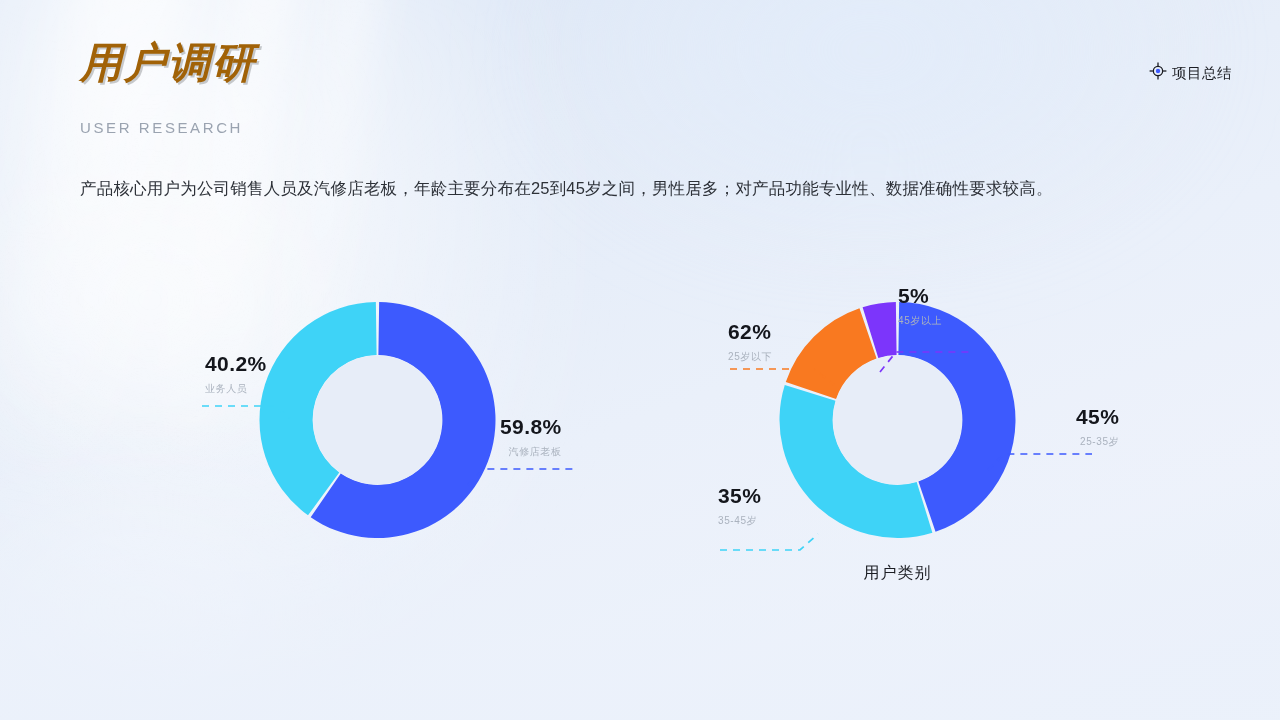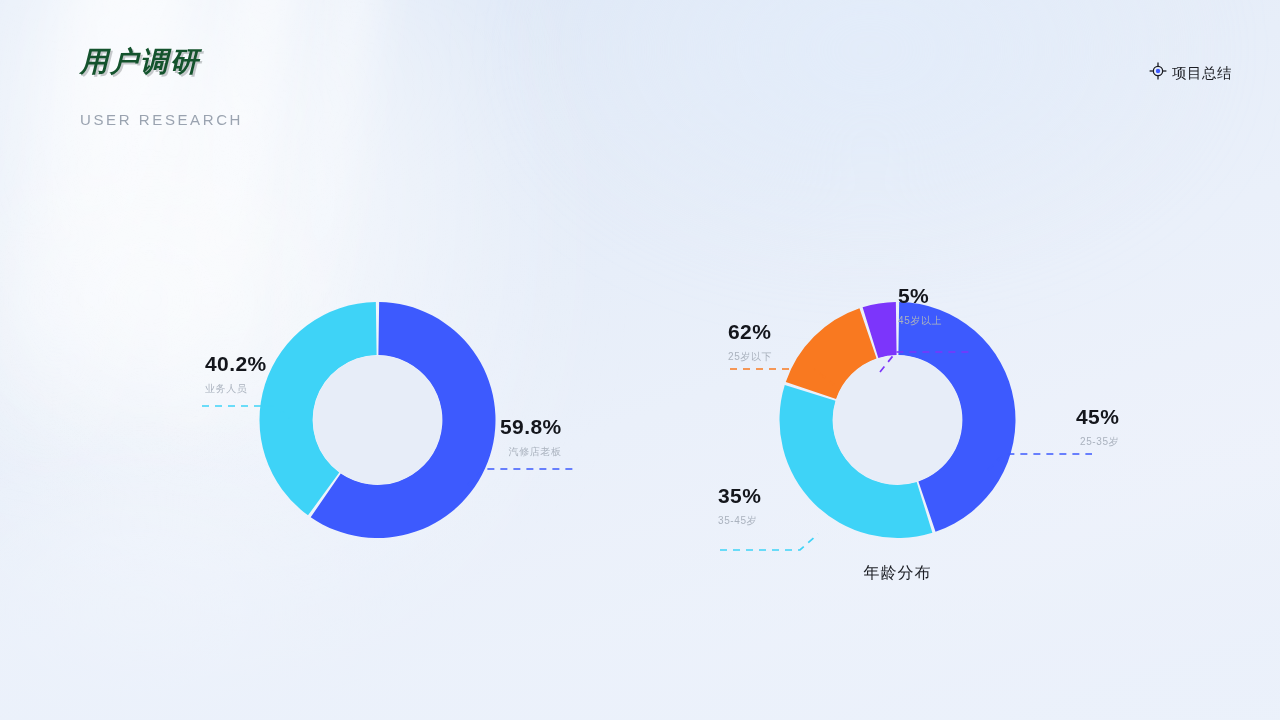--- a/index.html
+++ b/index.html
@@ -55,24 +55,23 @@
   .bg-bottom {
     position:absolute; left:0; bottom:0; width:100%; height:300px;
     background:linear-gradient(to bottom, rgba(238,243,252,0), rgba(235,241,251,.9));
   }
 
   
   #page { position:absolute; inset:0; z-index:2; }
 
   .title-block { position:absolute; left:80px; top:42px; }
   .title-zh {
-    font-size:28px; font-weight:800; font-style:italic; letter-spacing:2px;
-    color:#14532d; line-height:1;
+    font-size:42px; font-weight:800; font-style:italic; letter-spacing:2px;
+    color:#a16207; line-height:1;
     text-shadow:2px 2px 0 rgba(20,22,28,.22);
-    margin-top:6px;
   }
   .title-en {
     margin-top:35px; font-size:15px; letter-spacing:2.6px;
     color:#9aa3b0; font-weight:400;
   }
 
   .corner-tag {
     position:absolute; right:48px; top:62px;
     display:flex; align-items:center; gap:5px;
   }
@@ -139,20 +138,21 @@
         <circle cx="12" cy="12" r="2.9" fill="#3D5AFE"></circle>
         <line x1="12" y1="0.8" x2="12" y2="5.2" stroke="#17191f" stroke-width="1.7"></line>
         <line x1="12" y1="18.8" x2="12" y2="23.2" stroke="#17191f" stroke-width="1.7"></line>
         <line x1="0.8" y1="12" x2="5.2" y2="12" stroke="#17191f" stroke-width="1.7"></line>
         <line x1="18.8" y1="12" x2="23.2" y2="12" stroke="#17191f" stroke-width="1.7"></line>
       </svg>
     </span>
     <span class="tag-label">项目总结</span>
   </div>
 
+  <div class="lead-text">产品核心用户为公司销售人员及汽修店老板，年龄主要分布在25到45岁之间，男性居多；对产品功能专业性、数据准确性要求较高。</div>
 
   <div class="chart-block" id="chart-1">
     <div class="donut-wrap">
       <svg class="donut-svg" id="donut-0" width="285" height="250" viewBox="0 0 285 250">
           <path d="M144.14753728001915,7.011502166902105 A118,118 0 1 1 75.69801368250475,222.27021447512686 L105.75890752537762,178.49861796131978 A64.9,64.9 0 1 0 143.40614550401054,60.10632619179614 Z" fill="#3D5AFE"></path>
           <path d="M73.0081149851058,220.3670693535076 A118,118 0 0 1 140.85246271998082,7.011502166902105 L141.59385449598946,60.10632619179614 A64.9,64.9 0 0 0 104.27946324180819,177.45188814442918 Z" fill="#3ED3F7"></path>
           <circle cx="142.5" cy="125" r="64.4" fill="#e7edf8"></circle>
         </svg>
     </div>
   </div>
@@ -176,21 +176,21 @@
   <div class="chart-block" id="chart-2">
     <div class="donut-wrap">
       <svg class="donut-svg" id="donut-1" width="285" height="250" viewBox="0 0 285 250">
           <path d="M144.14753728001915,7.011502166902105 A118,118 0 0 1 180.52735203720033,236.70461269365217 L163.41504362046018,186.43753698150869 A64.9,64.9 0 0 0 143.40614550401054,60.10632619179614 Z" fill="#3D5AFE"></path>
           <path d="M177.3935499051975,237.72284673043657 A118,118 0 0 1 29.777153269563428,90.10645009480255 L80.50243429825989,105.8085475521414 A64.9,64.9 0 0 0 161.69145244785864,186.99756570174011 Z" fill="#3ED3F7"></path>
           <path d="M30.795387306347834,86.97264796279966 A118,118 0 0 1 104.47264796279957,13.295387306347862 L121.58495637953976,63.56246301849132 A64.9,64.9 0 0 0 81.06246301849131,104.0849563795398 Z" fill="#F97920"></path>
           <path d="M107.60645009480248,12.277153269563456 A118,118 0 0 1 140.85246271998082,7.011502166902105 L141.59385449598946,60.10632619179614 A64.9,64.9 0 0 0 123.30854755214136,63.00243429825989 Z" fill="#7C35FB"></path>
           <circle cx="142.5" cy="125" r="64.4" fill="#e7edf8"></circle>
         </svg>
     </div>
-    <div class="chart-caption">年龄分布</div>
+    <div class="chart-caption">用户类别</div>
   </div>
 
   <div class="callout top" style="left:898px; top:284px;">
     <div class="pct">5%</div>
     <div class="sub">45岁以上</div>
   </div>
   <svg class="leader" style="left:874px; top:338px;" width="110" height="38">
     <path d="M6,34 L22,14 L100,14" fill="none" stroke="#7C35FB" stroke-width="1.7" stroke-dasharray="7 6"></path>
   </svg>
 

